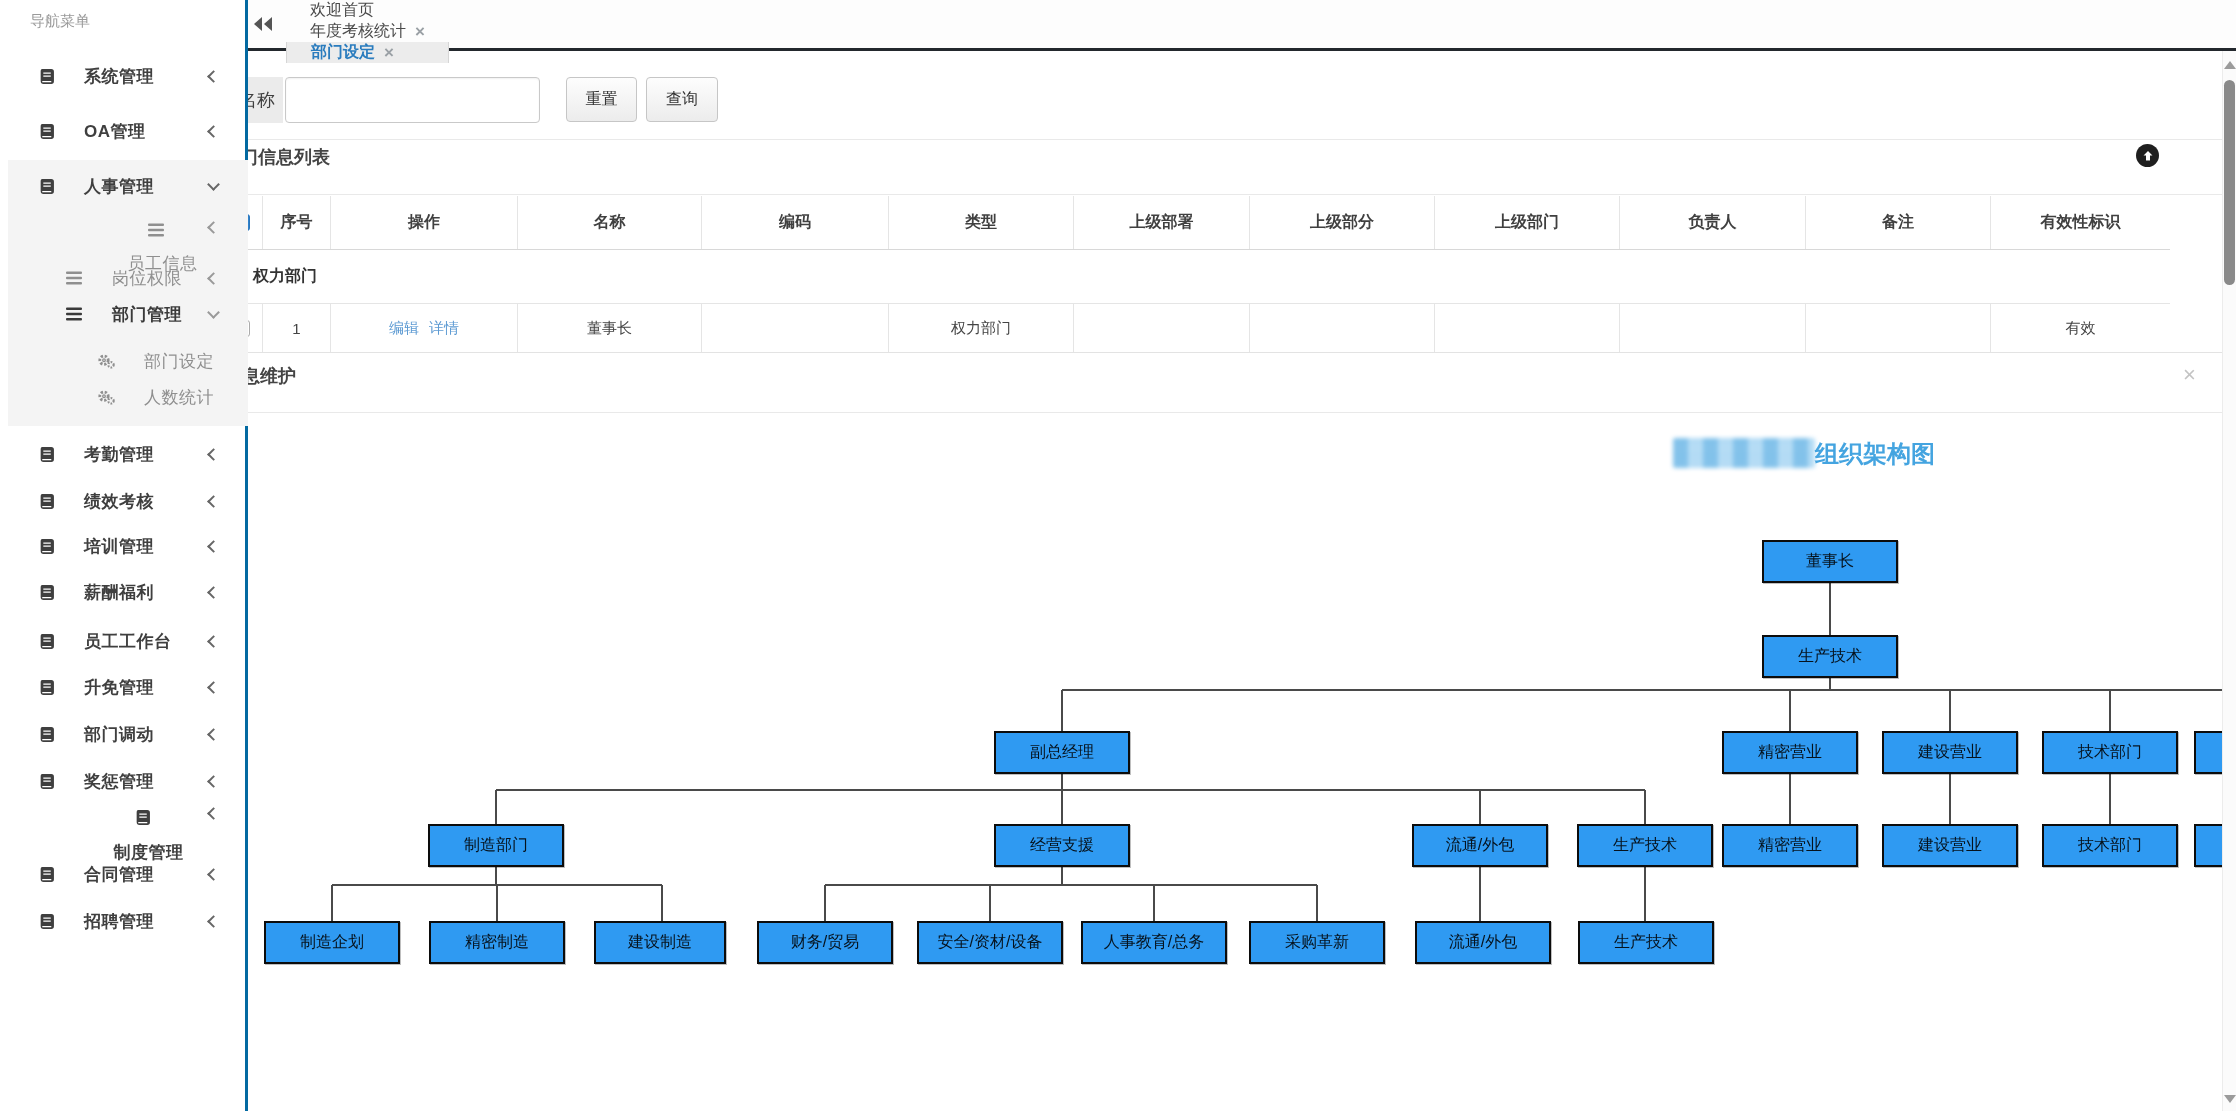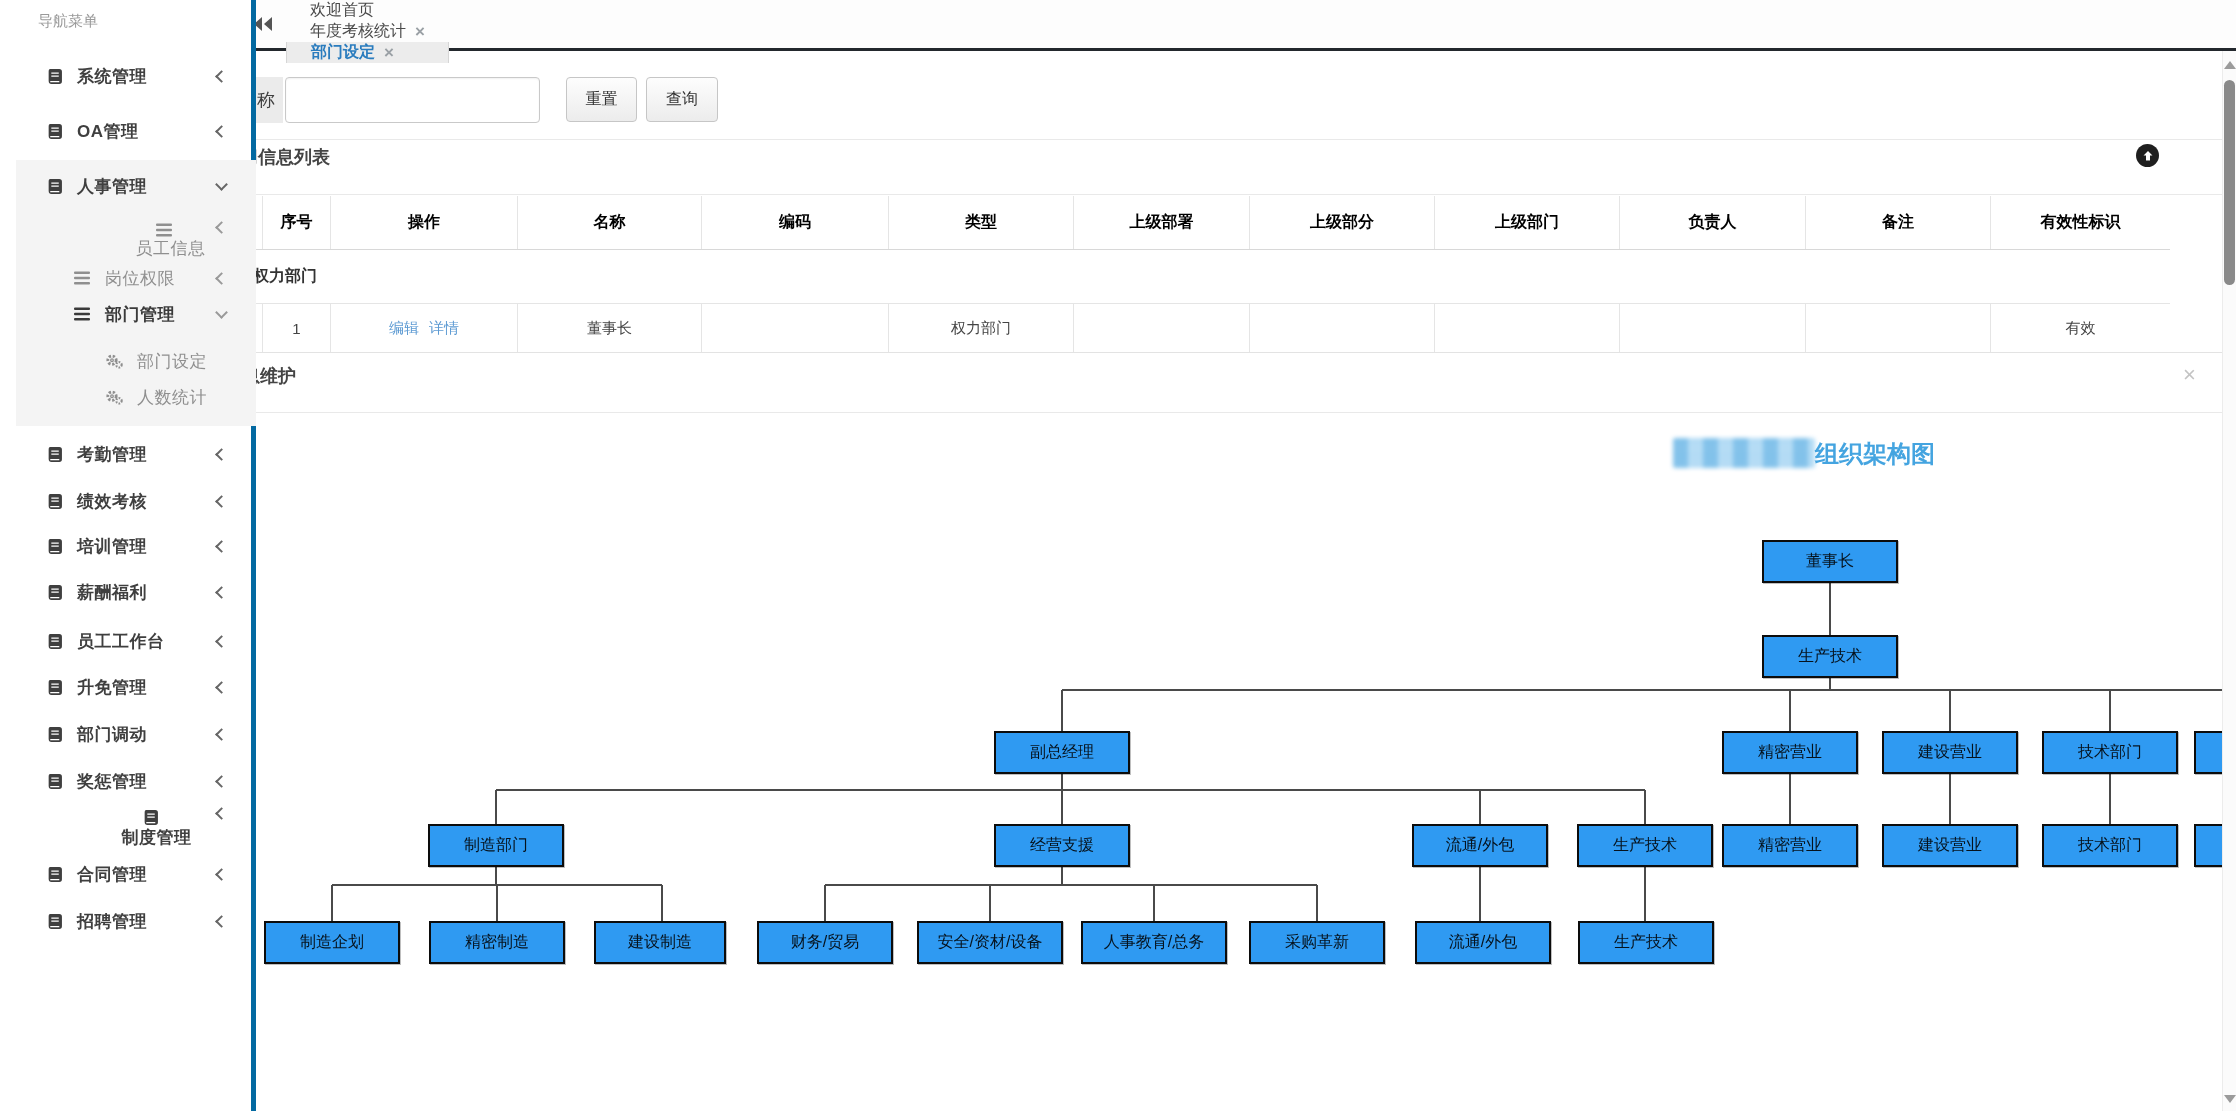--- a/index.html
+++ b/index.html
@@ -1,24 +1,24 @@
 <!DOCTYPE html>
 <html><head>
 <meta charset="utf-8">
 <style>
   * { margin:0; padding:0; box-sizing:border-box; }
   body { font-family:"Liberation Sans","DejaVu Sans",sans-serif; background:#fff; }
   #stage { position:relative; width:2236px; height:1111px; overflow:hidden; background:#fff; }
 
   
-  #sidebar { position:absolute; left:16px; top:0; width:240px; height:1111px; background:#fff;
-             border-right:5px solid #0369a1; z-index:20; }
+  #sidebar { position:absolute; left:8px; top:0; width:240px; height:1111px; background:#fff;
+             border-right:3px solid #0369a1; z-index:20; }
   #sidebar .side-title { position:absolute; left:22px; top:12px; font-size:15px; color:#9a9a9a; }
   #nav-group-bg { position:absolute; left:0; top:160px; width:240px; height:266px; background:#f4f4f4; }
-  .nav-item { position:absolute; left:0; width:240px; height:36px; display:flex; align-items:center; cursor:pointer; }
+  .nav-item { position:absolute; left:0; width:240px; height:36px; display:flex; align-items:center; cursor:pointer;gap:15px; }
   .nav-item .nav-icon { display:inline-flex; align-items:center; justify-content:center; width:20px; }
   .nav-item .nav-label { margin-left:13px; font-size:17px; letter-spacing:.5px; }
   .nav-item.lvl1 { padding-left:28px; color:#3f3f3f; font-weight:bold; }
   .nav-item.lvl2 { padding-left:56px; color:#8f8f8f; }
   .nav-item.lvl2.strong { color:#3a3a3a; font-weight:bold; }
   .nav-item.lvl3 { padding-left:88px; color:#8f8f8f; }
   .chev { position:absolute; right:30px; width:9px; height:9px; border-right:2px solid #666; border-bottom:2px solid #666; }
   .lvl2 .chev { border-color:#999; }
   .chev.left { transform:rotate(135deg); }
   .chev.down { transform:rotate(45deg); margin-top:-4px; }
@@ -61,21 +61,21 @@
   #list-panel-title { position:absolute; left:222px; top:145px; font-size:18px; font-weight:600; color:#444; }
   #collapse-circle { position:absolute; left:2136px; top:144px; width:23px; height:23px; border-radius:50%;
                      background:#1f1f1f; display:flex; align-items:center; justify-content:center; cursor:pointer; }
   
   #dept-table { position:absolute; left:225px; top:196px; width:1945px; }
   .trow { display:flex; }
   .tcell { flex:none; display:flex; align-items:center; justify-content:center; font-size:15px; color:#444;
            border-right:1px solid #e5e5e5; }
   .tcell:last-child { border-right:none; }
   #thead { height:54px; border-bottom:1px solid #d8d8d8; }
-  #thead .tcell { font-size:16px; font-weight:bold; color:#000000; }
+  #thead .tcell { font-size:16px; font-weight:bold; color:#404040; }
   #group-row { height:54px; display:flex; align-items:center; padding-left:28px; font-size:16px;
                font-weight:bold; color:#333; border-bottom:1px solid #e5e5e5; }
   #data-row { height:48px; }
   .cbx { width:17px; height:17px; border:1px solid #ababab; border-radius:3px; background:#fff;
          margin-left:8px; position:relative; cursor:pointer; }
   .cbx.checked { background:#2f82cc; border-color:#2a76bb; }
   .cbx.checked::after { content:""; position:absolute; left:4px; top:1px; width:5px; height:9px;
          border-right:2px solid #fff; border-bottom:2px solid #fff; transform:rotate(40deg); }
   .cell-left { justify-content:flex-start !important; padding-left:0; }
   a.op-link { color:#5e9bd3; text-decoration:none; font-size:15px; cursor:pointer; }

